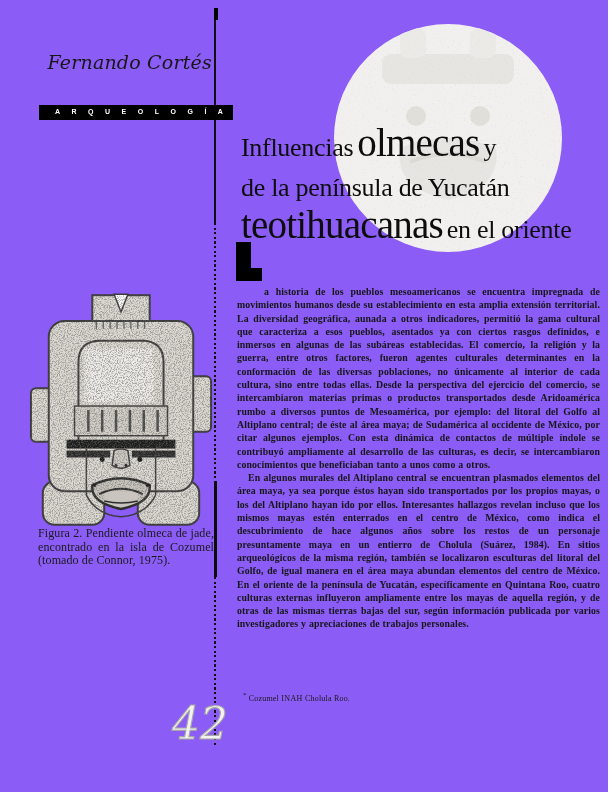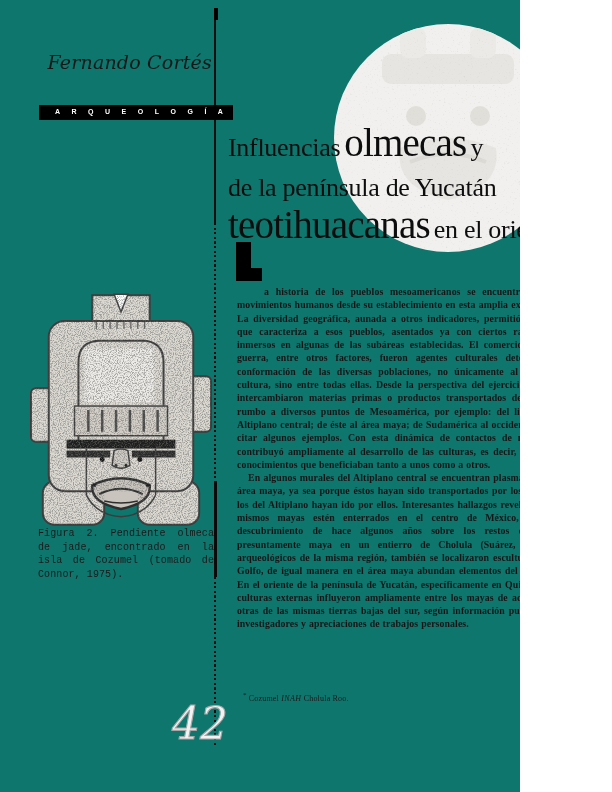--- a/index.html
+++ b/index.html
@@ -1,20 +1,20 @@
 <!DOCTYPE html>
 <html><head>
 <meta charset="utf-8">
 <style>
   html, body { margin: 0; padding: 0; background: #ffffff; }
   .page {
     position: relative;
-    width: 520px;
+    width: 608px;
     height: 792px;
-    background: #0f766e;
+    background: #8b5cf6;
     overflow: hidden;
     font-family: "Liberation Serif", serif;
     color: #141414;
   }
   .sr { position: absolute; width: 1px; height: 1px; overflow: hidden; clip: rect(0 0 0 0); white-space: nowrap; }
 
   
   .watermark { position: absolute; left: 330px; top: 20px; width: 236px; height: 236px; z-index: 0; }
 
   
@@ -43,21 +43,21 @@
   .rule-nub   { top: 8px;   height: 12px;  width: 3.5px; background: #000; }
   .rule-s1    { top: 20px;  height: 203px; width: 1.6px; background: #101010; }
   .rule-d1    { top: 223px; height: 258px; width: 2.2px;
                 background: repeating-linear-gradient(180deg, #101010 0 2.2px, transparent 2.2px 4.6px); }
   .rule-s2    { top: 481px; height: 96px;  width: 2.6px; background: #0a0a0a; }
   .rule-d2    { top: 577px; height: 169px; width: 2.2px;
                 background: repeating-linear-gradient(180deg, #101010 0 2.2px, transparent 2.2px 4.6px); }
 
   
   .title {
-    position: absolute; left: 228px; top: 124px; width: 372px; z-index: 2;
+    position: absolute; left: 241px; top: 124px; width: 372px; z-index: 2;
     font-family: "Liberation Serif", serif; color: #0d0d0d;
   }
   .title .t-line { line-height: 37px; white-space: nowrap; }
   .t-small { font-size: 26px; letter-spacing: -0.3px; }
   .t-big   { font-size: 39px; letter-spacing: -0.8px; }
 
   
   .dropcap { position: absolute; left: 236px; top: 242px; z-index: 2; }
 
   
@@ -69,28 +69,28 @@
   .bodycopy p { margin: 0; font-weight: bold; }
   .para-1 { text-indent: 27px; }
   .para-2 { text-indent: 11px; }
 
   
   .footnote {
     position: absolute; left: 243px; top: 691px; z-index: 2;
     font-size: 8px; color: #1a1a1a; letter-spacing: 0.2px;
   }
   .footnote .marker { font-size: 7px; vertical-align: super; margin-right: 2px; }
-  .footnote .sc { font-variant: small-caps; letter-spacing: 0.4px; font-style: italic; }
+  .footnote .sc { font-variant: small-caps; letter-spacing: 0.4px; }
 
   
   .figure-art { position: absolute; left: 27px; top: 291px; width: 188px; height: 238px; z-index: 1; }
   .figure-caption {
     position: absolute; left: 38px; top: 527px; width: 176px; z-index: 2;
-    font-size: 10px; line-height: 13.5px; text-align: justify;
-    color: #1a1a1a; letter-spacing: 0.1px; font-family: Liberation Mono, monospace;
+    font-size: 12px; line-height: 13.5px; text-align: justify;
+    color: #1a1a1a; letter-spacing: 0.1px;
   }
 
   
   .folio {
     position: absolute; left: 172px; top: 700px; width: 36px; z-index: 2;
     font-family: "DejaVu Serif", serif; font-style: italic;
     font-size: 44px; line-height: 48px; text-align: right;
     color: #f2f2f2; -webkit-text-stroke: 1.1px #a6a6a6;
   }
 </style>

